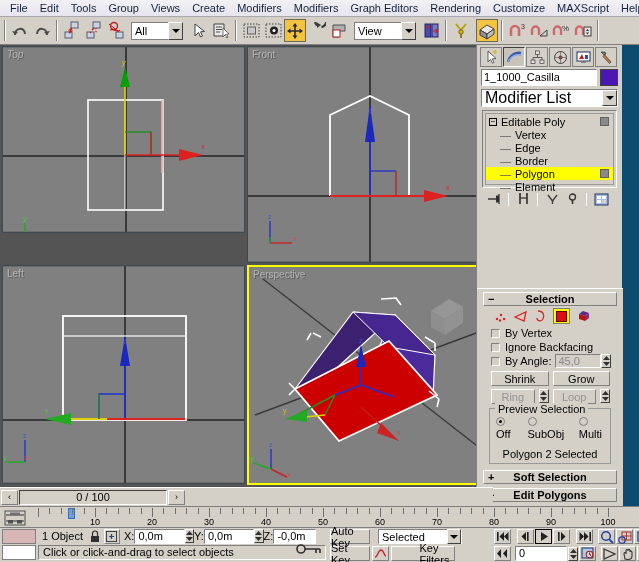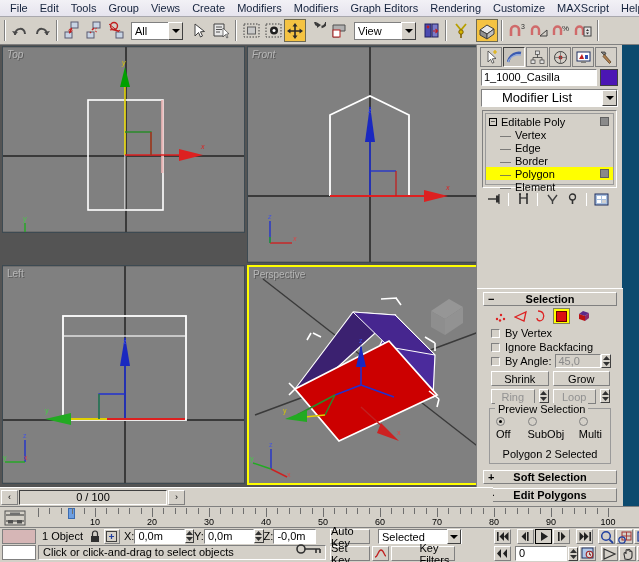--- a/index.html
+++ b/index.html
@@ -80,21 +80,21 @@
   .namefield {
     flex:1; height:17px; background:#fff; border:1px solid #808080;
     border-right-color:#fff; border-bottom-color:#fff;
     font-size:11px; padding-left:2px; line-height:15px; color:#000;
   }
   .swatch { width:18px; height:17px; margin-left:3px; border:1px solid #404040; background:#4b16b4; }
   .modlistrow { padding:3px 4px 0 4px; }
   .modlist {
     height:18px; background:#fff; border:1px solid #808080;
     border-right-color:#fff; border-bottom-color:#fff;
-    position:relative; font-size:13px; padding-left:20px; line-height:16px;
+    position:relative; font-size:16px; padding-left:3px; line-height:16px;
   }
   .modlist .arw2 {
     position:absolute; right:0; top:0; width:15px; height:16px;
     background:#d4d0c8; border:1px solid #fff; border-right-color:#404040; border-bottom-color:#404040;
     display:flex; align-items:center; justify-content:center;
   }
   .stackbox {
     margin:3px 5px 0 5px; height:78px; background:#d4d0c8;
     border:1px solid #808080; border-right-color:#fff; border-bottom-color:#fff;
     padding:2px; position:relative;
@@ -407,21 +407,21 @@
         <g>
           <line x1="22" y1="196" x2="22" y2="176" stroke="#22aa22" stroke-width="1.4"></line>
           <text x="20" y="174" font-size="7" fill="#44cc44" font-family="sans-serif">y</text>
           <line x1="22" y1="196" x2="44" y2="196" stroke="#cc2222" stroke-width="1.4"></line>
           <text x="45" y="194" font-size="7" fill="#dd4444" font-family="sans-serif">x</text>
           <text x="20" y="194" font-size="7" fill="#4444dd" font-family="sans-serif">z</text>
         </g>
       </svg>
     </div>
 
-    <div class="vp" style="left:247px; top:1px; width:243px; height:217px;font-style:italic;">
+    <div class="vp" style="left:247px; top:1px; width:243px; height:217px;">
       <span class="vp-label">Front</span>
       <div class="gridline" style="left:0;top:0;width:100%;height:1px;"></div>
       <div class="gridline" style="left:0;bottom:0;width:100%;height:1px;"></div>
       <div class="axisline" style="left:0; top:148px; width:100%; height:1.5px;"></div>
       <div class="axisline" style="left:121px; top:0; width:1.5px; height:100%;"></div>
       <svg width="243" height="217" style="position:absolute;left:0;top:0;">
         <path d="M82 149 L82 68 L122 49 L161 68 L161 149" fill="none" stroke="#ffffff" stroke-width="1.8"></path>
         <line x1="122" y1="149" x2="122" y2="60" stroke="#2030d0" stroke-width="1.6"></line>
         <polygon points="122,58 117,95 127,95" fill="#1a28c0"></polygon>
         <text x="120" y="66" font-size="7" fill="#4050e0" font-family="sans-serif">z</text>

